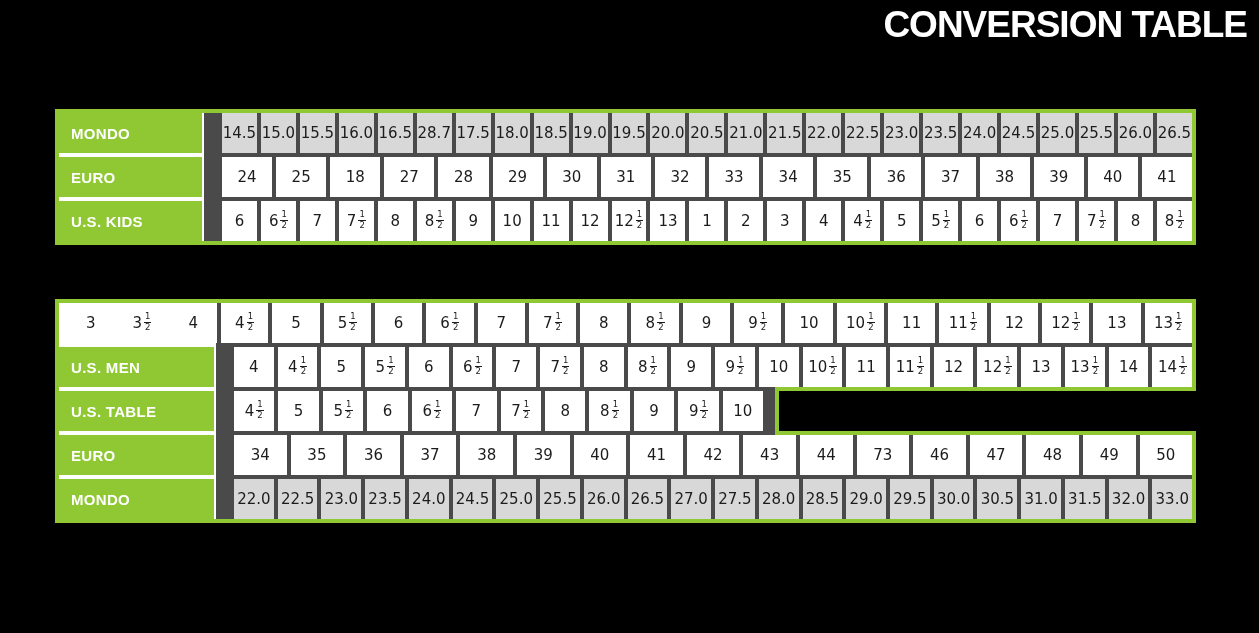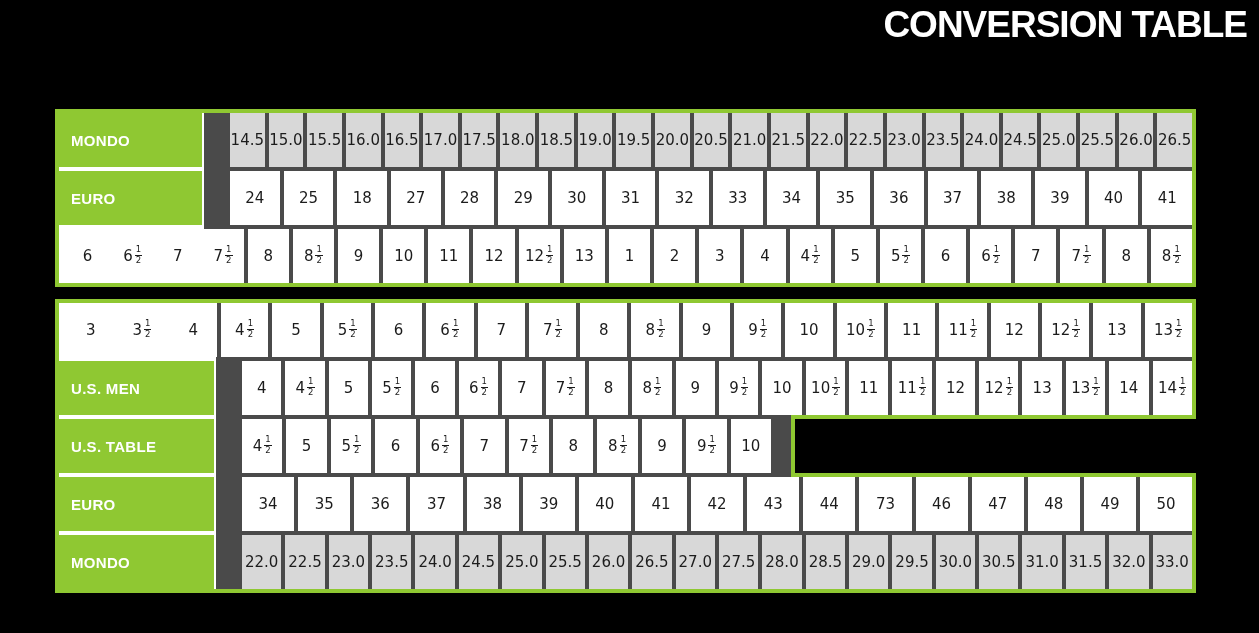--- a/index.html
+++ b/index.html
@@ -22,21 +22,21 @@
     font-weight:bold;font-size:37px;letter-spacing:-1px;
     white-space:nowrap;
   }
   .block{
     position:absolute;left:55px;width:1141px;
     border:4px solid var(--green);
     display:flex;flex-direction:column;gap:4px;
   }
   .block-0{top:109px;background:linear-gradient(to right,#fff 0 145px,var(--sep) 145px 100%);}
   .block-1{top:299px;background:linear-gradient(to right,#fff 0 157px,var(--sep) 157px 100%);}
-  .row{display:flex;gap:20px;height:54px;}
+  .row{display:flex;gap:12px;height:40px;}
   .label{
     background:var(--green);color:#fff;
     font-family:"Liberation Sans",sans-serif;font-weight:bold;font-size:15px;
     display:flex;align-items:center;padding-left:12px;letter-spacing:.3px;
     flex:0 0 auto;
   }
   .block-0 .label{width:143px;}
   .block-1 .label{width:155px;}
   .cells{flex:1;display:flex;gap:4px;min-width:0;padding-left:8px;}
   .cells.fixed{flex:0 0 537px;}
@@ -66,21 +66,21 @@
 
 <div class="block block-0">
     <div class="row shade">
       <div class="label">MONDO</div>
       <div class="cells">
         <div class="cell">14.5</div>
         <div class="cell">15.0</div>
         <div class="cell">15.5</div>
         <div class="cell">16.0</div>
         <div class="cell">16.5</div>
-        <div class="cell">17.0</div>
+        <div class="cell">28.7</div>
         <div class="cell">17.5</div>
         <div class="cell">18.0</div>
         <div class="cell">18.5</div>
         <div class="cell">19.0</div>
         <div class="cell">19.5</div>
         <div class="cell">20.0</div>
         <div class="cell">20.5</div>
         <div class="cell">21.0</div>
         <div class="cell">21.5</div>
         <div class="cell">22.0</div>
@@ -112,20 +112,21 @@
         <div class="cell">35</div>
         <div class="cell">36</div>
         <div class="cell">37</div>
         <div class="cell">38</div>
         <div class="cell">39</div>
         <div class="cell">40</div>
         <div class="cell">41</div>
       </div>
     </div>
     <div class="row">
+      <div class="label">U.S. KIDS</div>
       <div class="cells">
         <div class="cell">6</div>
         <div class="cell">6<span class="fr">
             <i>1</i>
             <i>2</i>
           </span></div>
         <div class="cell">7</div>
         <div class="cell">7<span class="fr">
             <i>1</i>
             <i>2</i>

